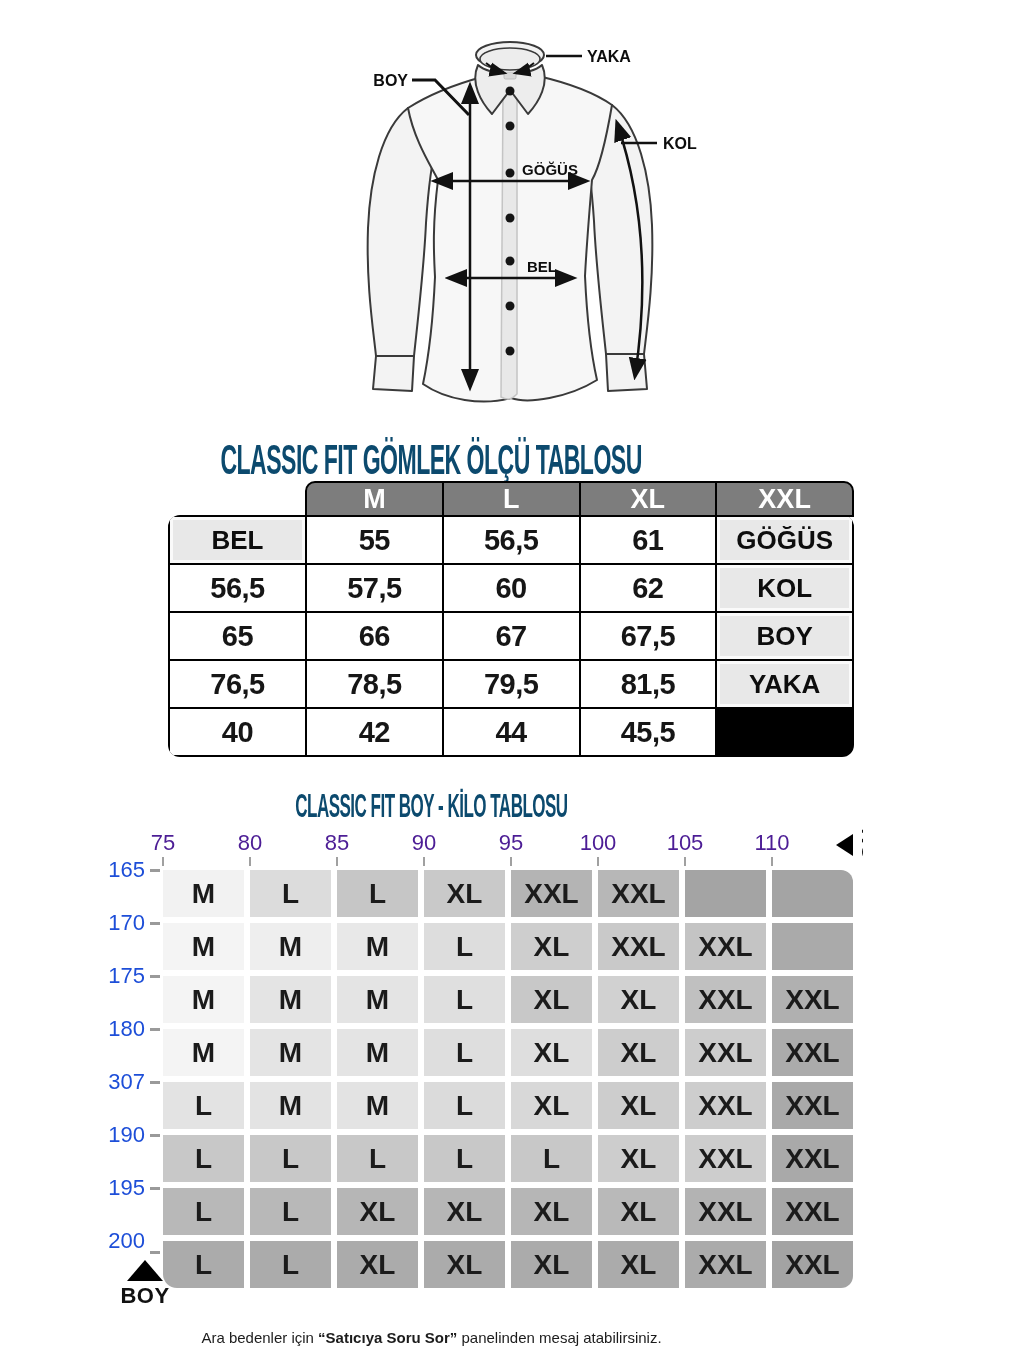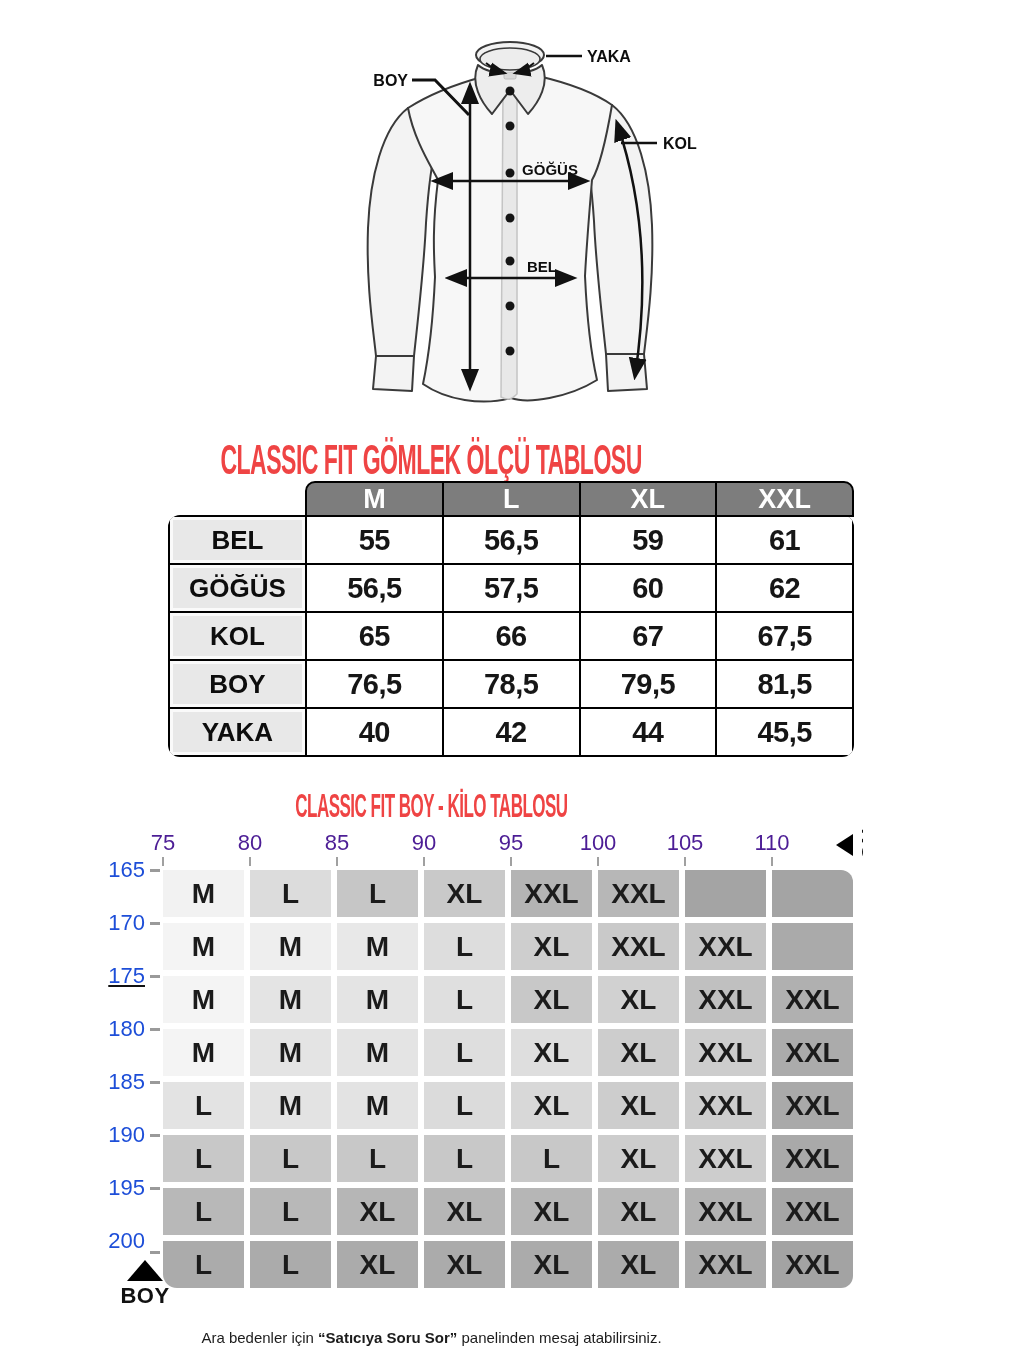--- a/index.html
+++ b/index.html
@@ -1,20 +1,20 @@
 <!DOCTYPE html>
 <html><head>
 <meta charset="utf-8">
 <style>
   html,body{margin:0;padding:0;background:#fff;}
   .page{position:relative;width:863px;height:1360px;background:#fff;overflow:hidden;
         font-family:"Liberation Sans",sans-serif;color:#111;}
 
   
-  .title{position:absolute;left:0;right:0;text-align:center;font-weight:700;white-space:nowrap;color:#ef4444;}
+  .title{position:absolute;left:0;right:0;text-align:center;font-weight:700;white-space:nowrap;color:#0c4a6e;}
   .cond{display:inline-block;transform-origin:50% 50%;letter-spacing:-1px;}
   .title1{top:436px;font-size:42px;}
   .title1 .cond{transform:scaleX(0.55);}
   .title2{top:786px;font-size:34px;}
   .title2 .cond{transform:scaleX(0.50);}
 
   
   .shirt-wrap{position:absolute;left:320px;top:28px;width:400px;height:412px;}
 
   
@@ -135,21 +135,20 @@
     <div class="hcell">M</div>
     <div class="hcell">L</div>
     <div class="hcell">XL</div>
     <div class="hcell">XXL</div>
   </div>
 
   <div class="t1-body">
     <div class="lcell">BEL</div>
     <div class="vcell">55</div>
     <div class="vcell">56,5</div>
-    <div class="vcell">59</div>
     <div class="vcell">61</div>
 
     <div class="lcell">GÖĞÜS</div>
     <div class="vcell">56,5</div>
     <div class="vcell">57,5</div>
     <div class="vcell">60</div>
     <div class="vcell">62</div>
 
     <div class="lcell">KOL</div>
     <div class="vcell">65</div>
@@ -200,30 +199,30 @@
 
   <div class="height-axis">
       <div class="hrow" style="top: 0px;">
         <span class="hnum">165</span>
         <span class="hdash"></span>
       </div>
       <div class="hrow" style="top: 53px;">
         <span class="hnum">170</span>
         <span class="hdash"></span>
       </div>
-      <div class="hrow" style="top: 106px; text-decoration: underline;">
+      <div class="hrow" style="top: 106px;">
         <span class="hnum">175</span>
         <span class="hdash"></span>
       </div>
       <div class="hrow" style="top: 159px;">
         <span class="hnum">180</span>
         <span class="hdash"></span>
       </div>
       <div class="hrow" style="top: 212px;">
-        <span class="hnum">185</span>
+        <span class="hnum">307</span>
         <span class="hdash"></span>
       </div>
       <div class="hrow" style="top: 265px;">
         <span class="hnum">190</span>
         <span class="hdash"></span>
       </div>
       <div class="hrow" style="top: 318px;">
         <span class="hnum">195</span>
         <span class="hdash"></span>
       </div>

